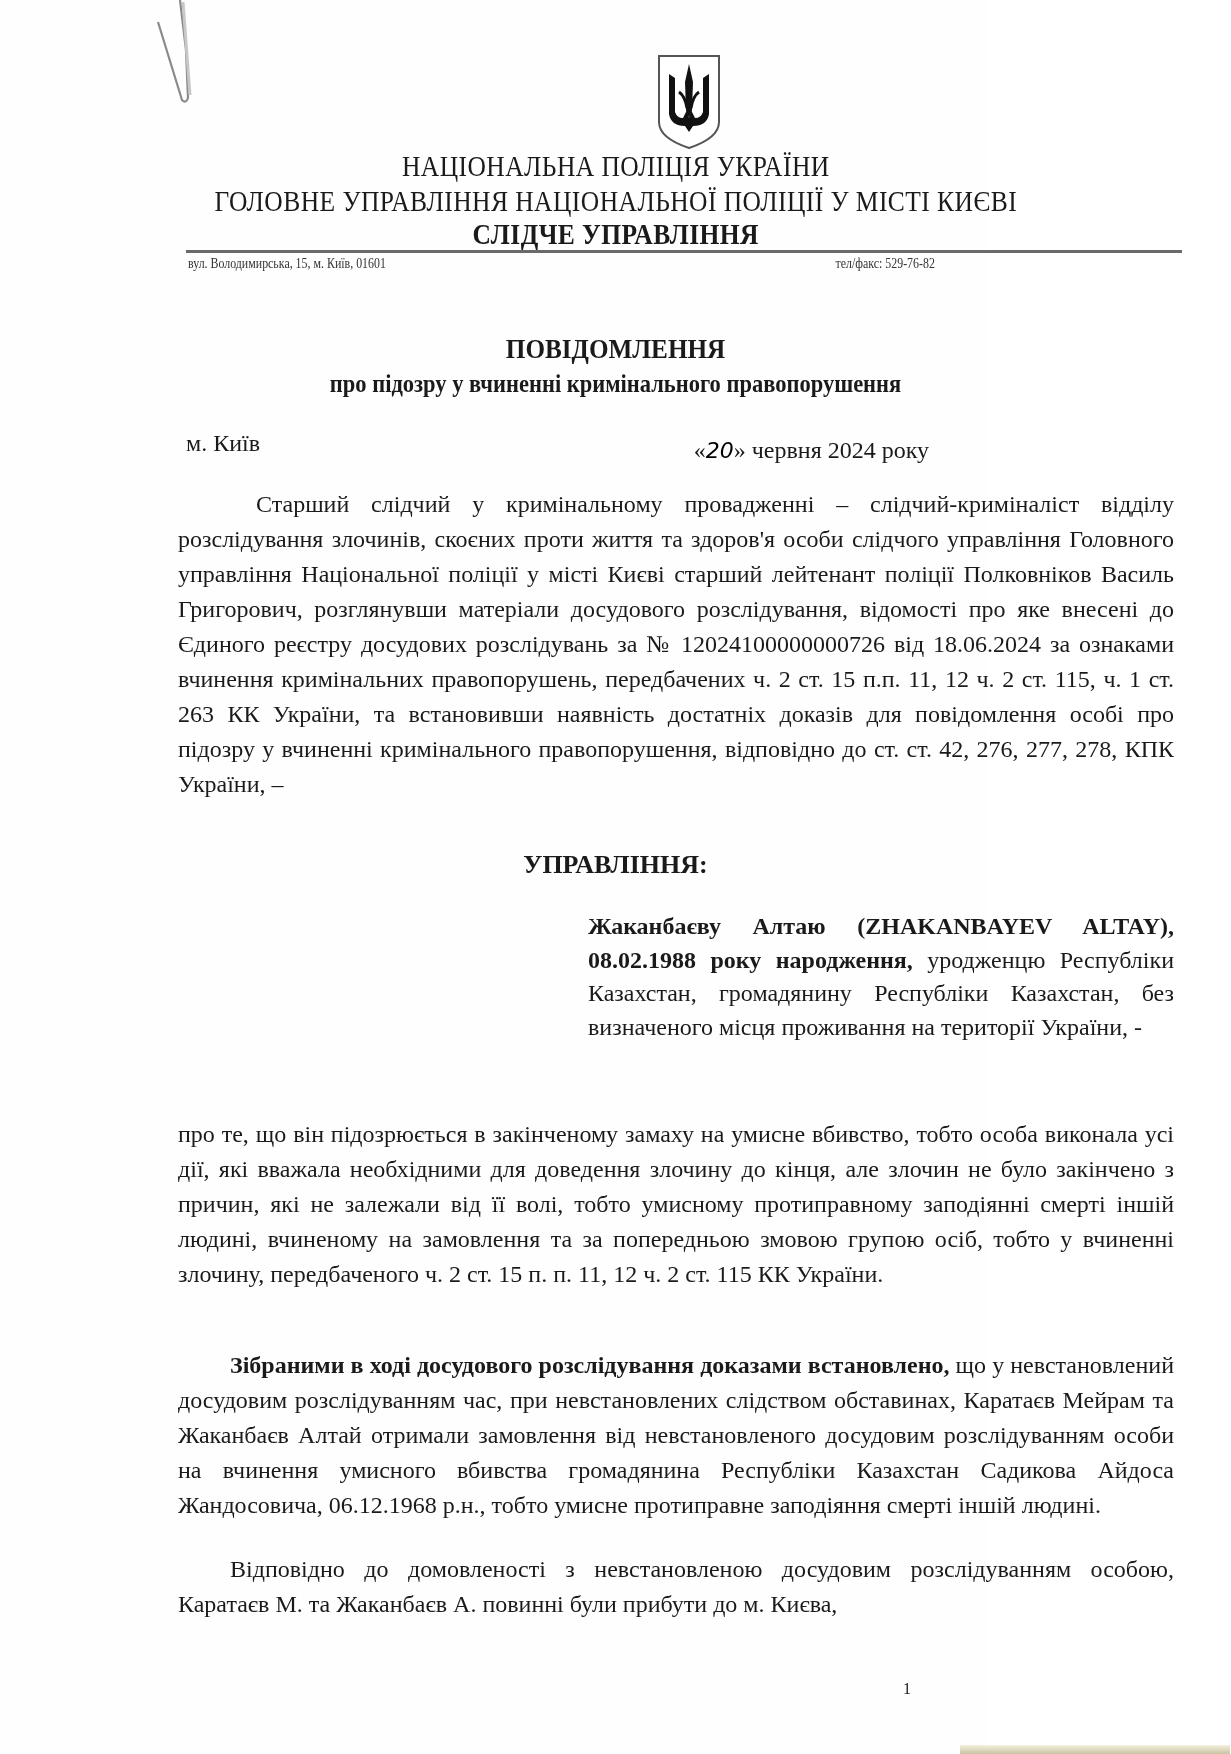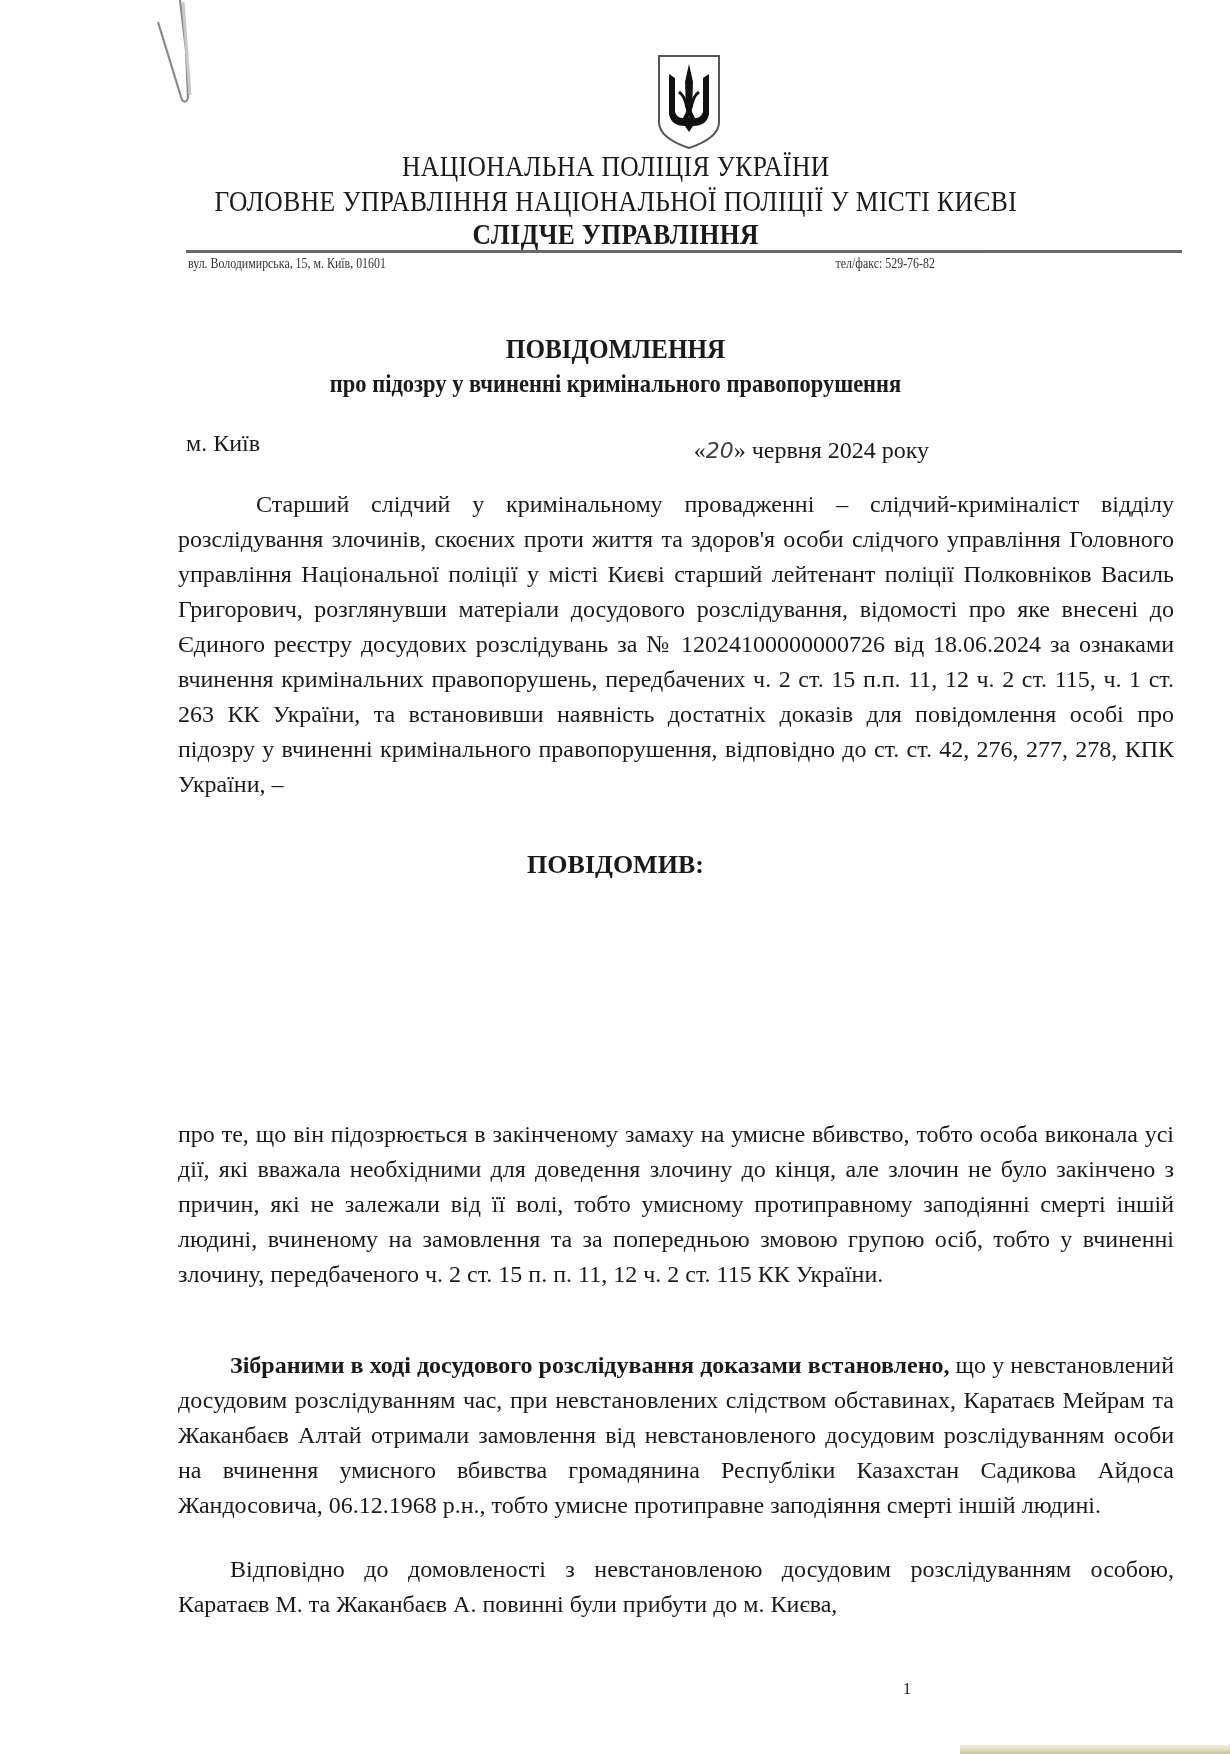--- a/index.html
+++ b/index.html
@@ -19,21 +19,21 @@
   .hdr3 { top: 218px; font-weight: bold; }
   .rule { position: absolute; left: 186px; top: 250px; width: 996px; height: 3px; background: #6a6a6a; }
   .addr { position: absolute; top: 256px; font-size: 14px; color: #333; transform: scaleX(0.85); }
   .addr-left { left: 188px; transform-origin: 0 0; }
   .addr-right { right: 52px; transform-origin: 100% 0; }
   .title { position: absolute; left: 0; width: 1231px; text-align: center; font-weight: bold; }
   .title1 { top: 333px; font-size: 28px; transform: scaleX(0.9); transform-origin: 616px 0; }
   .title2 { top: 370px; font-size: 25px; transform: scaleX(0.9); transform-origin: 616px 0; }
   .city { position: absolute; left: 186px; top: 430px; font-size: 24px; }
   .date { position: absolute; right: 58px; top: 437px; font-size: 24px; }
-  .date .hand { color: #404040; font-family: "DejaVu Sans", sans-serif; font-style: italic; font-size: 22px; }
+  .date .hand { color: #000000; font-family: "DejaVu Sans", sans-serif; font-style: italic; font-size: 22px; }
   .body-text {
     position: absolute; left: 178px; width: 996px;
     font-size: 24px; line-height: 35px; text-align: justify;
   }
   .p1 { top: 487px; text-indent: 78px; }
   .heading-povidomyv { position: absolute; left: 0; width: 1231px; text-align: center; top: 850px; font-size: 26px; font-weight: bold; }
   .suspect { position: absolute; left: 588px; top: 910px; width: 586px; font-size: 24px; line-height: 33.5px; text-align: justify; }
   .suspect b { font-weight: bold; }
   .p2 { top: 1117px; }
   .p3 { top: 1318px; text-indent: 52px; margin-top: 30px; }
@@ -69,22 +69,25 @@
   <div class="title title1">ПОВІДОМЛЕННЯ</div>
   <div class="title title2">про підозру у вчиненні кримінального правопорушення</div>
 
   <div class="city">м. Київ</div>
   <div class="date">
     <span>«</span><span class="hand">20</span><span>» червня 2024 року</span>
   </div>
 
   <div class="body-text p1">Старший слідчий у кримінальному провадженні – слідчий-криміналіст відділу розслідування злочинів, скоєних проти життя та здоров'я особи слідчого управління Головного управління Національної поліції у місті Києві старший лейтенант поліції Полковніков Василь Григорович, розглянувши матеріали досудового розслідування, відомості про яке внесені до Єдиного реєстру досудових розслідувань за № 12024100000000726 від 18.06.2024 за ознаками вчинення кримінальних правопорушень, передбачених ч. 2 ст. 15 п.п. 11, 12 ч. 2 ст. 115, ч. 1 ст. 263 КК України, та встановивши наявність достатніх доказів для повідомлення особі про підозру у вчиненні кримінального правопорушення, відповідно до ст. ст. 42, 276, 277, 278, КПК України, –</div>
 
-  <div class="heading-povidomyv">ПОВІДОМИВ:</div>
+  <div class="heading-povidomyv">УПРАВЛІННЯ:</div>
 
+  <div class="suspect">
+    <b>Жаканбаєву Алтаю (ZHAKANBAYEV ALTAY), 08.02.1988 року народження,</b><span> уродженцю Республіки Казахстан, громадянину Республіки Казахстан, без визначеного місця проживання на території України, -</span>
+  </div>
 
   <div class="body-text p2">про те, що він підозрюється в закінченому замаху на умисне вбивство, тобто особа виконала усі дії, які вважала необхідними для доведення злочину до кінця, але злочин не було закінчено з причин, які не залежали від її волі, тобто умисному протиправному заподіянні смерті іншій людині, вчиненому на замовлення та за попередньою змовою групою осіб, тобто у вчиненні злочину, передбаченого ч. 2 ст. 15 п. п. 11, 12 ч. 2 ст. 115 КК України.</div>
 
   <div class="body-text p3">
     <b>Зібраними в ході досудового розслідування доказами встановлено,</b><span> що у невстановлений досудовим розслідуванням час, при невстановлених слідством обставинах, Каратаєв Мейрам та Жаканбаєв Алтай отримали замовлення від невстановленого досудовим розслідуванням особи на вчинення умисного вбивства громадянина Республіки Казахстан Садикова Айдоса Жандосовича, 06.12.1968 р.н., тобто умисне протиправне заподіяння смерті іншій людині.</span>
   </div>
 
   <div class="body-text p4">Відповідно до домовленості з невстановленою досудовим розслідуванням особою, Каратаєв М. та Жаканбаєв А. повинні були прибути до м. Києва,</div>
 
   <div class="page-num">1</div>

